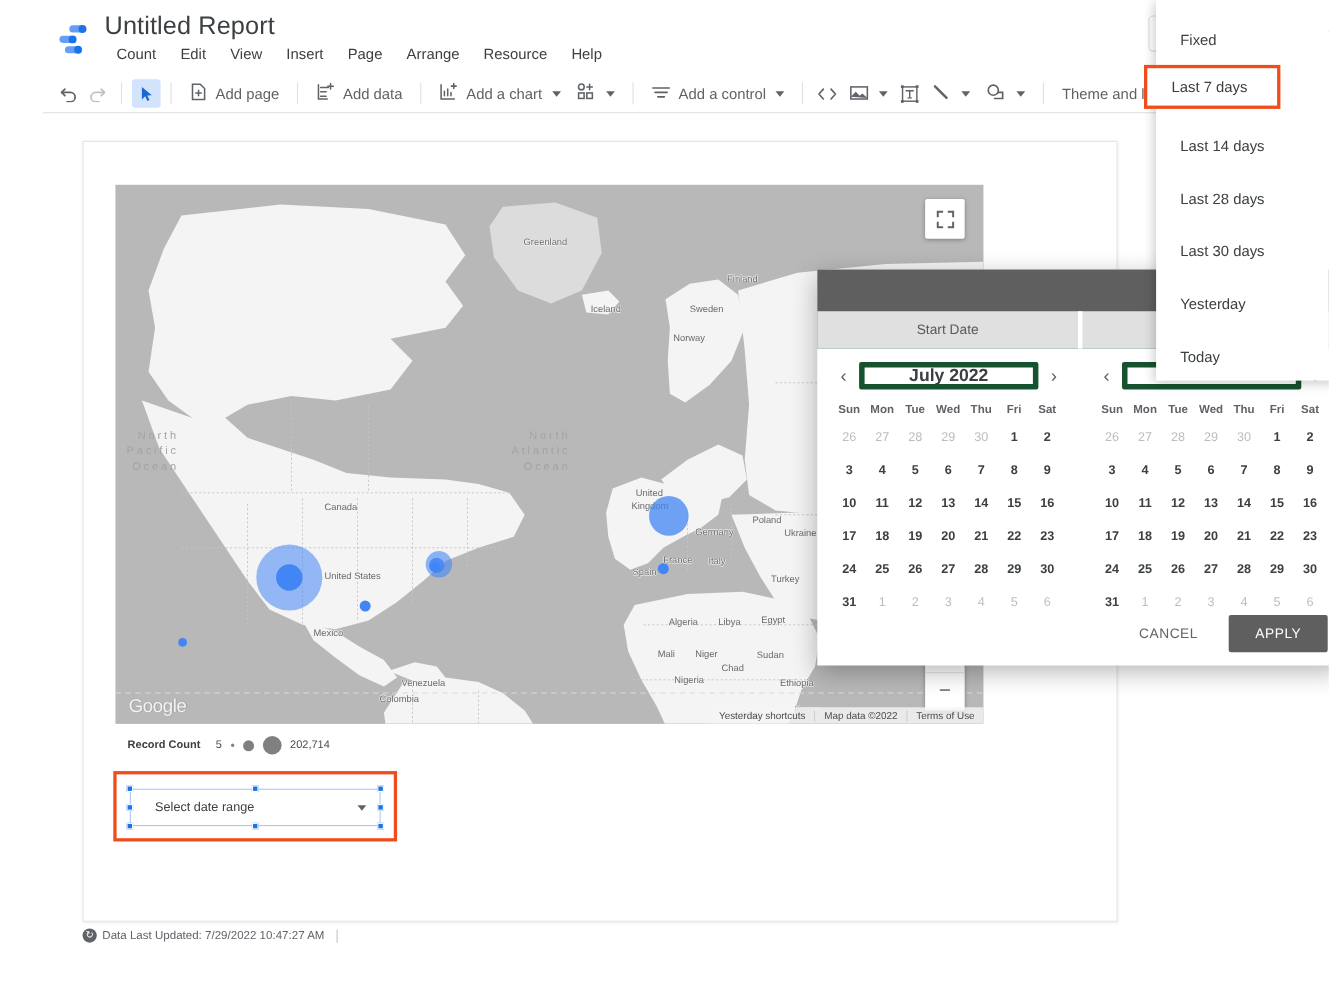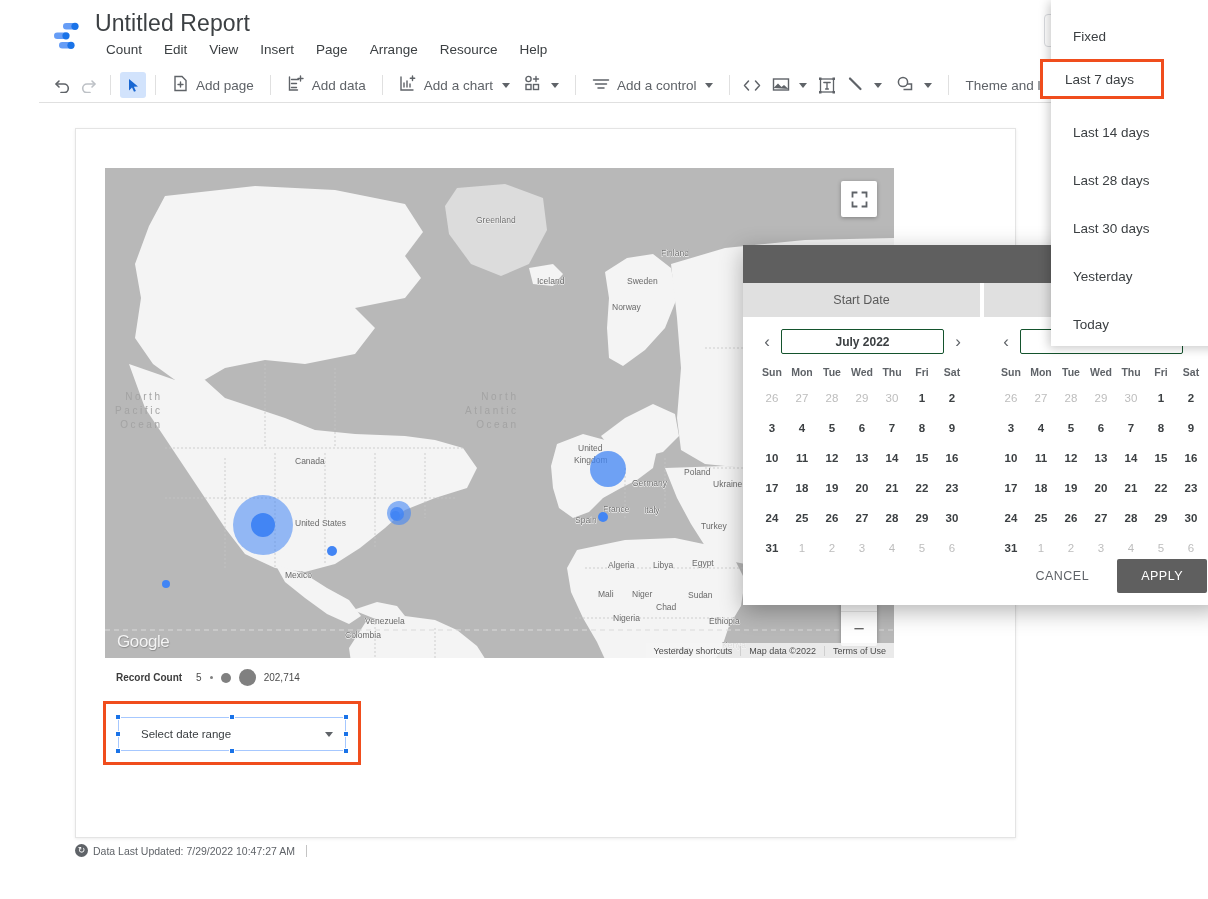--- a/index.html
+++ b/index.html
@@ -166,23 +166,23 @@
   .dp-tab + .dp-tab { border-left: 4px solid #fff; }
   .dp-body { display: flex; padding: 12px 0 0 0; }
   .cal { width: 239px; padding: 0 14px; }
   .cal-nav { display: flex; align-items: center; justify-content: space-between; margin-bottom: 7px; }
   .nav-arrow {
     width: 20px; height: 22px; display: flex; align-items: center; justify-content: center;
     color: #5f6368; font-size: 17px; cursor: pointer; font-family: "Liberation Sans", sans-serif;
   }
   .cal-month {
     flex: 1; height: 25px; margin: 0 4px;
-    border: 1px solid #14532d; background: #fff; border-radius: 2px;
+    border: 5px solid #14532d; background: #fff; border-radius: 2px;
     display: flex; align-items: center; justify-content: center;
-    font-size: 12px; font-weight: bold; color: #3c4043; cursor: pointer;
+    font-size: 16px; font-weight: bold; color: #3c4043; cursor: pointer;
   }
   .dow-row, .date-row { display: flex; }
   .dow, .date-cell {
     width: 30px; height: 30px; display: flex; align-items: center; justify-content: center;
     font-size: 11.5px;
   }
   .dow { font-weight: bold; color: #5f6368; height: 22px; font-size: 10.5px; }
   .date-cell { color: #3c4043; font-weight: bold; cursor: pointer; border-radius: 50%; }
   .date-cell.muted { color: #bdbdbd; font-weight: normal; }
   .dp-actions {

